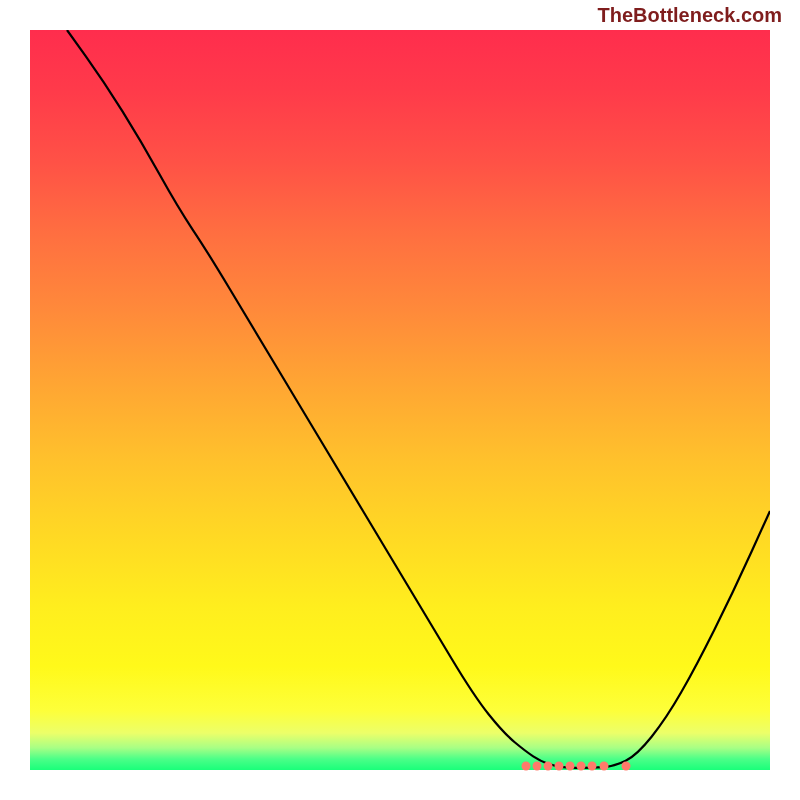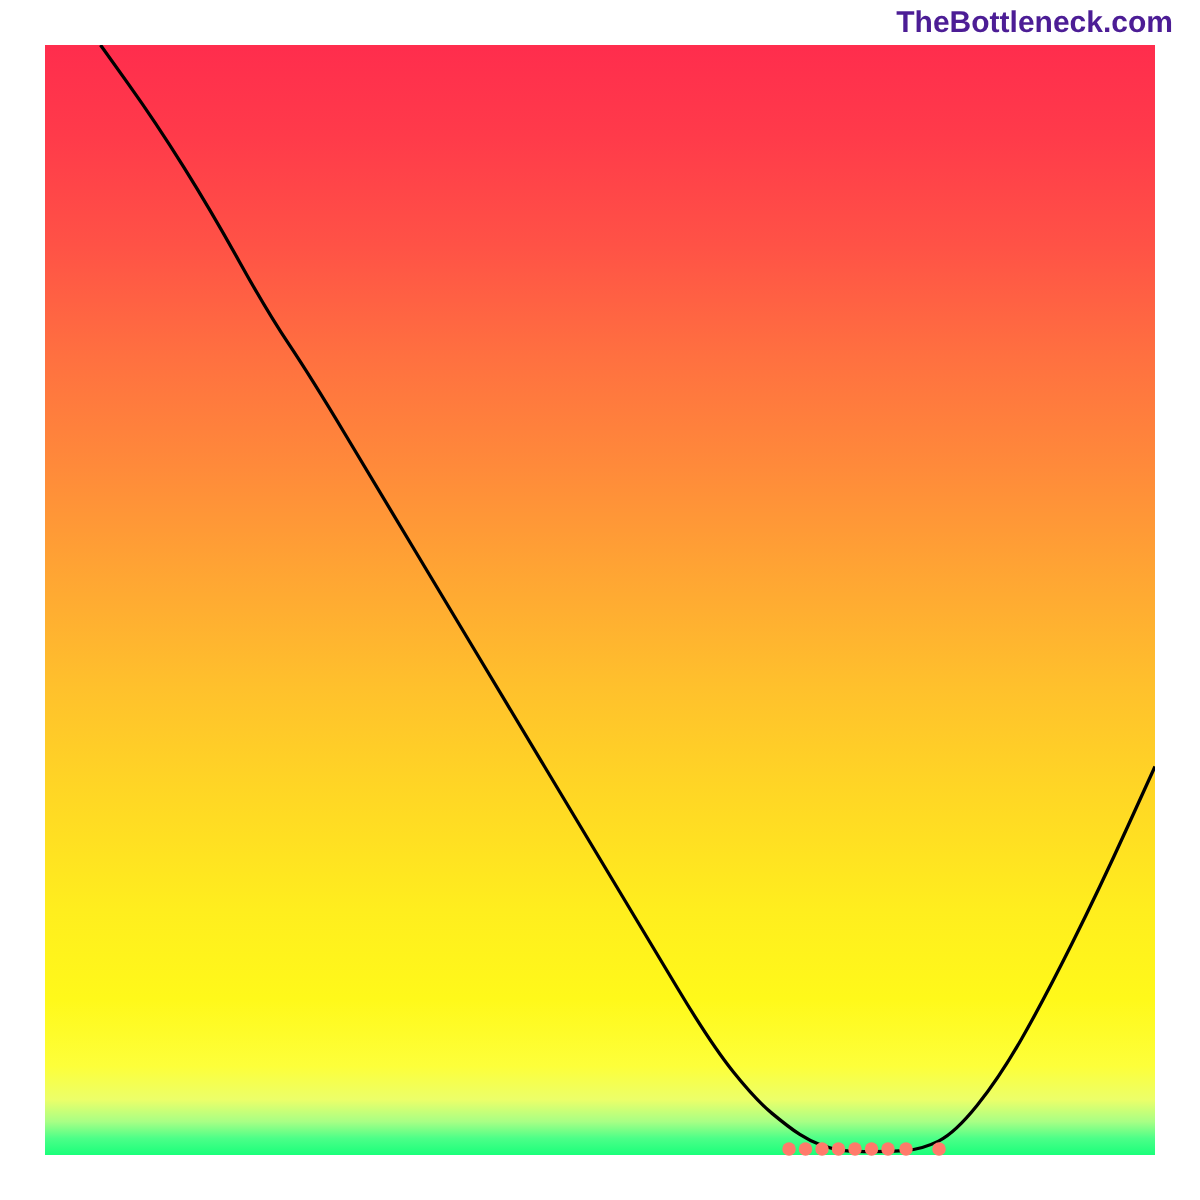--- a/index.html
+++ b/index.html
@@ -9,21 +9,21 @@
     background: #ffffff;
     position: relative;
     font-family: Arial, sans-serif;
   }
   .watermark {
     position: absolute;
     top: 4px;
     right: 18px;
     font-size: 20px;
     font-weight: bold;
-    color: #4c1d95;
+    color: #7f1d1d;
     z-index: 10;
   }
   .plot-area {
     position: absolute;
     top: 30px;
     left: 30px;
     width: 740px;
     height: 740px;
     background: linear-gradient(to bottom,
       #ff2d4d 0%,

